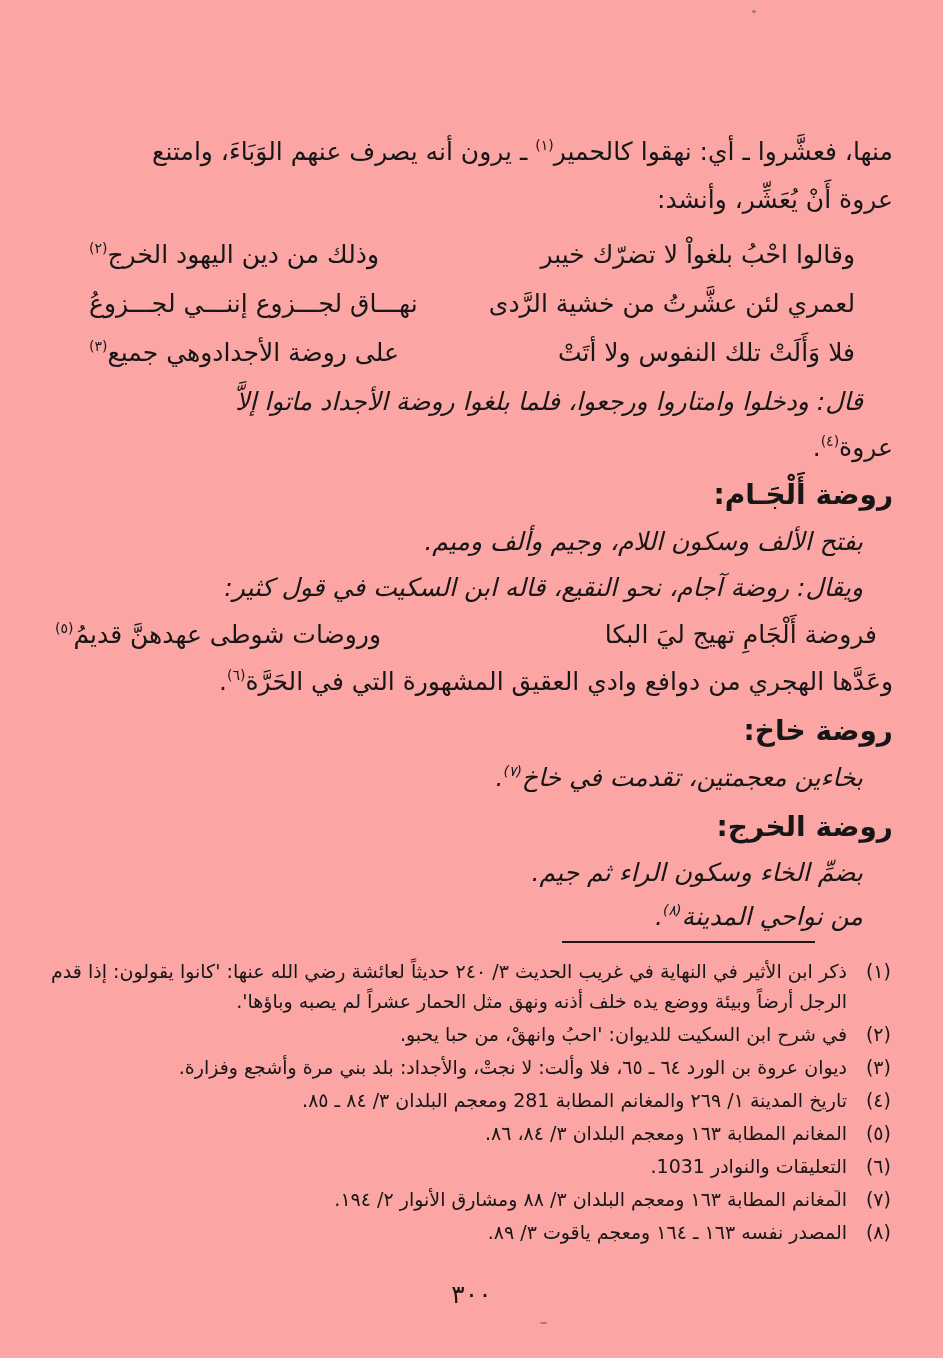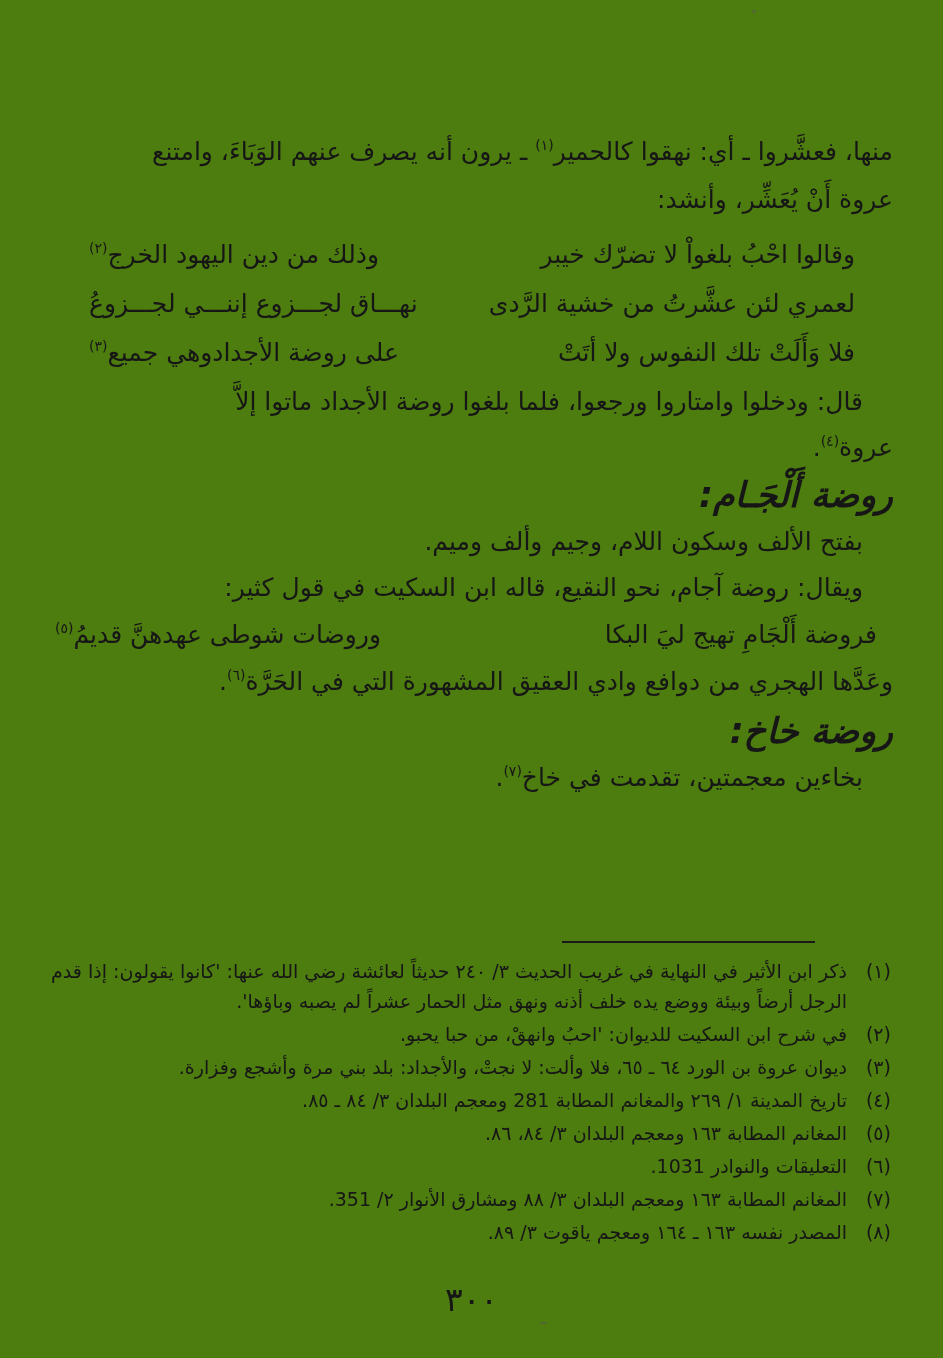--- a/index.html
+++ b/index.html
@@ -1,40 +1,40 @@
 <!DOCTYPE html>
 <html lang="ar"><head>
 <meta charset="utf-8">
 <style>
   html,body{margin:0;padding:0;background:#ffffff;}
   .page{
     position:relative;
     width:943px;height:1358px;
     background:#fefefdc;
-    background-color:#4d7c0f;
+    background-color:#fca5a5;
     font-family:"DejaVu Sans",sans-serif;
     color:#161616;
     direction:rtl;
     overflow:hidden;
   }
   .main{
     position:absolute;top:128px;right:50px;width:842px;
     font-size:25px;
   }
   .para{text-align:justify;line-height:48px;}
-  .p-indent{text-indent:30px;}
+  .p-indent{text-indent:30px;font-style:italic;}
   .lastline{text-align:right;}
   .fnm{
     font-size:14px;
     vertical-align:10px;
     line-height:0;
     letter-spacing:0;
   }
   .heading{
-    font-weight:bold;font-size:35px;line-height:48px;font-style:italic;
+    font-weight:bold;font-size:28px;line-height:48px;
   }
   .poem{padding:0 38px;}
   .poem1{margin-top:6px;}
   .verse{display:flex;justify-content:space-between;line-height:49px;}
   .verse .hem{white-space:nowrap;}
   .poem2{padding:0 16px 0 4px;}
   .poem2 .verse{line-height:48px;}
   .p2{margin-top:2px;}
   .p2 .line{line-height:46px;}
   .s-line{line-height:46px;text-align:justify;}
@@ -46,21 +46,21 @@
   }
   .footnotes{
     position:absolute;top:956px;right:52px;width:840px;
     font-size:19px;
   }
   .fn-row{display:flex;margin-bottom:3px;}
   .fn-num{flex:0 0 40px;line-height:30px;text-align:right;}
   .fn-text{flex:1;line-height:30px;text-align:justify;padding-right:4px;}
   .page-number{
     position:absolute;top:1280px;left:0;right:0;
-    text-align:center;font-size:33px;letter-spacing:3px;
+    text-align:center;font-size:25px;letter-spacing:3px;
   }
   .speck{position:absolute;background:#555;border-radius:50%;opacity:.55;}
   .speck.s1{top:10px;left:752px;width:4px;height:3px;}
   .speck.s2{top:1190px;left:834px;width:6px;height:2px;}
   .speck.s3{top:1322px;left:540px;width:7px;height:2px;}
 </style>
 </head>
 <body>
 
 <div class="page">
@@ -110,20 +110,27 @@
       </div>
     </div>
 
     <div class="s2">
       <div class="heading mt2">روضة خاخ:</div>
       <div class="s-line p-indent">
         <span>بخاءين معجمتين، تقدمت في خاخ</span><sup class="fnm">(٧)</sup><span>.</span>
       </div>
     </div>
 
+    <div class="s3">
+      <div class="heading mt2">روضة الخرج:</div>
+      <div class="s-line p-indent">بضمِّ الخاء وسكون الراء ثم جيم.</div>
+      <div class="s-line p-indent">
+        <span>من نواحي المدينة</span><sup class="fnm">(٨)</sup><span>.</span>
+      </div>
+    </div>
 
   </div>
 
   <div class="separator"></div>
 
   <div class="footnotes">
     <div class="fn-row">
       <span class="fn-num">(١)</span>
       <span class="fn-text">ذكر ابن الأثير في النهاية في غريب الحديث ٣/ ٢٤٠ حديثاً لعائشة رضي الله عنها: 'كانوا يقولون: إذا قدم الرجل أرضاً وبيئة ووضع يده خلف أذنه ونهق مثل الحمار عشراً لم يصبه وباؤها'.</span>
     </div>
@@ -142,21 +149,21 @@
     <div class="fn-row">
       <span class="fn-num">(٥)</span>
       <span class="fn-text">المغانم المطابة ١٦٣ ومعجم البلدان ٣/ ٨٤، ٨٦.</span>
     </div>
     <div class="fn-row">
       <span class="fn-num">(٦)</span>
       <span class="fn-text">التعليقات والنوادر 1031.</span>
     </div>
     <div class="fn-row">
       <span class="fn-num">(٧)</span>
-      <span class="fn-text">المغانم المطابة ١٦٣ ومعجم البلدان ٣/ ٨٨ ومشارق الأنوار ٢/ 351.</span>
+      <span class="fn-text">المغانم المطابة ١٦٣ ومعجم البلدان ٣/ ٨٨ ومشارق الأنوار ٢/ ١٩٤.</span>
     </div>
     <div class="fn-row">
       <span class="fn-num">(٨)</span>
       <span class="fn-text">المصدر نفسه ١٦٣ ـ ١٦٤ ومعجم ياقوت ٣/ ٨٩.</span>
     </div>
   </div>
 
   <div class="page-number">٣٠٠</div>
 
   <div class="speck s1"></div>

